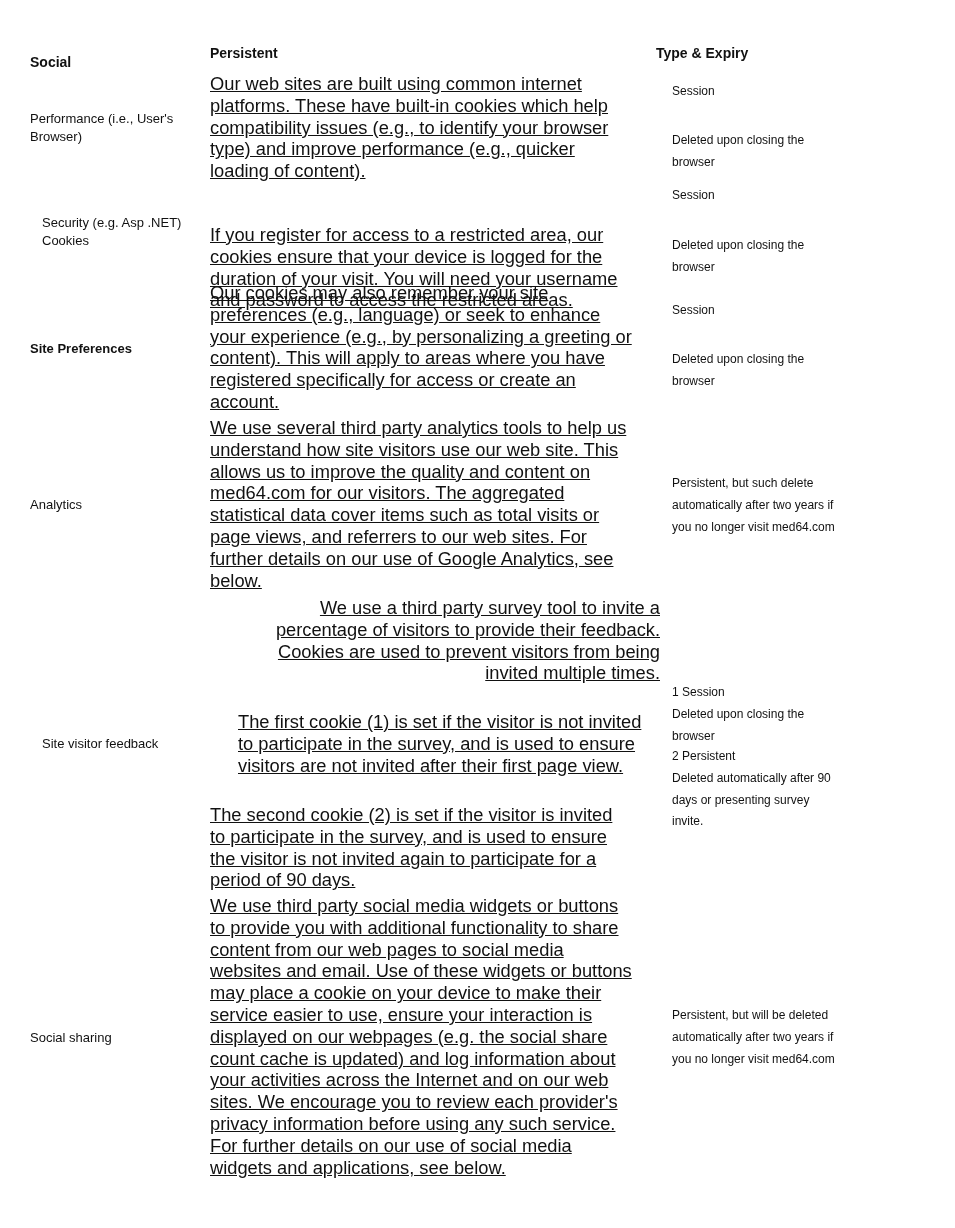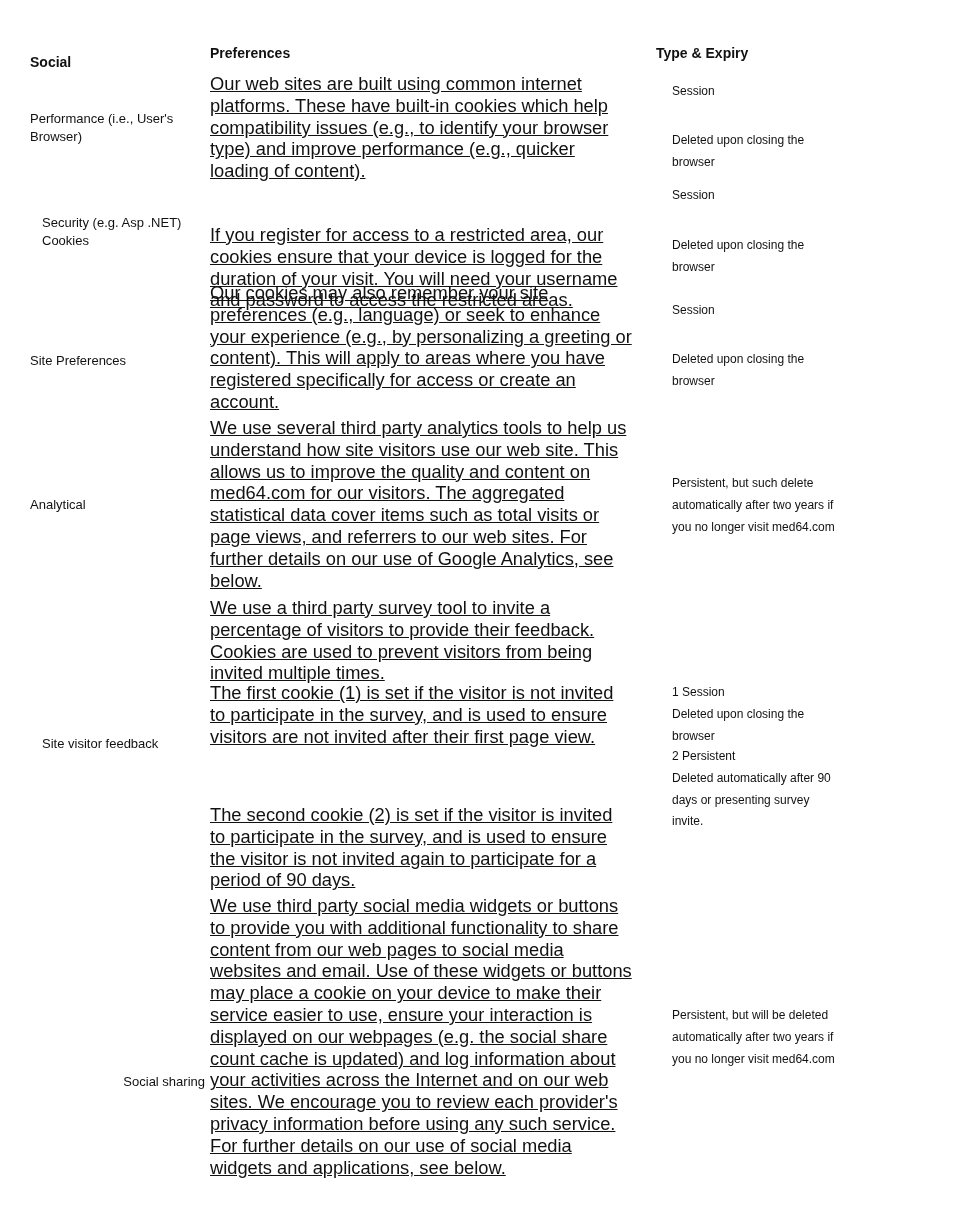--- a/index.html
+++ b/index.html
@@ -11,21 +11,21 @@
     .purpose { position: absolute; left: 30px; font-size: 13px; line-height: 18px; width: 175px; }
     .desc { position: absolute; left: 210px; font-size: 18.3px; line-height: 21.8px; width: 450px; white-space: pre-line; text-decoration: underline; }
     .type { position: absolute; left: 672px; font-size: 12px; line-height: 21.8px; width: 290px; white-space: pre-line; }
   </style>
 </head>
 <body>
 
 <div>
 
   <div class="hdr" style="left:30px; top:54px;">Social</div>
-  <div class="hdr" style="left:210px; top:45px;">Preferences</div>
+  <div class="hdr" style="left:210px; top:45px;">Persistent</div>
   <div class="hdr" style="left:656px; top:45px;">Type &amp; Expiry</div>
 
   <div>
     <div class="purpose" style="top:110px;">Performance (i.e., User's Browser)</div>
     <div class="desc" style="top:73px;">Our web sites are built using common internet
 platforms. These have built-in cookies which help
 compatibility issues (e.g., to identify your browser
 type) and improve performance (e.g., quicker
 loading of content).</div>
     <div class="type" style="top:81px;">Session</div>
@@ -38,71 +38,71 @@
     <div class="desc" style="top:188px;margin-top:36px;">If you register for access to a restricted area, our
 cookies ensure that your device is logged for the
 duration of your visit. You will need your username
 and password to access the restricted areas.</div>
     <div class="type" style="top:185px;">Session</div>
     <div class="type" style="top:235px;">Deleted upon closing the
 browser</div>
   </div>
 
   <div>
-    <div class="purpose" style="top:352px;">Site Preferences</div>
+    <div class="purpose" style="top:340px;font-weight:bold;">Site Preferences</div>
     <div class="desc" style="top:282px;">Our cookies may also remember your site
 preferences (e.g., language) or seek to enhance
 your experience (e.g., by personalizing a greeting or
 content). This will apply to areas where you have
 registered specifically for access or create an
 account.</div>
     <div class="type" style="top:300px;">Session</div>
     <div class="type" style="top:349px;">Deleted upon closing the
 browser</div>
   </div>
 
   <div>
-    <div class="purpose" style="top:496px;">Analytical</div>
+    <div class="purpose" style="top:496px;">Analytics</div>
     <div class="desc" style="top:417px;">We use several third party analytics tools to help us
 understand how site visitors use our web site. This
 allows us to improve the quality and content on
 med64.com for our visitors. The aggregated
 statistical data cover items such as total visits or
 page views, and referrers to our web sites. For
 further details on our use of Google Analytics, see
 below.</div>
     <div class="type" style="top:473px;">Persistent, but such delete
 automatically after two years if
 you no longer visit  med64.com</div>
   </div>
 
   <div>
     <div class="purpose" style="top:735px;margin-left:12px;">Site visitor feedback</div>
-    <div class="desc" style="top:597px;">We use a third party survey tool to invite a
+    <div class="desc" style="top:597px;text-align:right;">We use a third party survey tool to invite a
 percentage of visitors to provide their feedback.
 Cookies are used to prevent visitors from being
 invited multiple times.</div>
-    <div class="desc" style="top:682px;">The first cookie (1) is set if the visitor is not invited
+    <div class="desc" style="top:711px;margin-left:28px;">The first cookie (1) is set if the visitor is not invited
 to participate in the survey, and is used to ensure
 visitors are not invited after their first page view.</div>
     <div class="desc" style="top:804px;">The second cookie (2) is set if the visitor is invited
 to participate in the survey, and is used to ensure
 the visitor is not invited again to participate for a
 period of 90 days.</div>
     <div class="type" style="top:654px;margin-top:28px;">1 Session
 Deleted upon closing the
 browser</div>
     <div class="type" style="top:746px;">2 Persistent
 Deleted automatically after 90
 days or presenting survey
 invite.</div>
   </div>
 
   <div>
-    <div class="purpose" style="top:1073px;text-align:right;">Social sharing</div>
+    <div class="purpose" style="top:1029px;">Social sharing</div>
     <div class="desc" style="top:895px;">We use third party social media widgets or buttons
 to provide you with additional functionality to share
 content from our web pages to social media
 websites and email. Use of these widgets or buttons
 may place a cookie on your device to make their
 service easier to use, ensure your interaction is
 displayed on our webpages (e.g. the social share
 count cache is updated) and log information about
 your activities across the Internet and on our web
 sites. We encourage you to review each provider's

